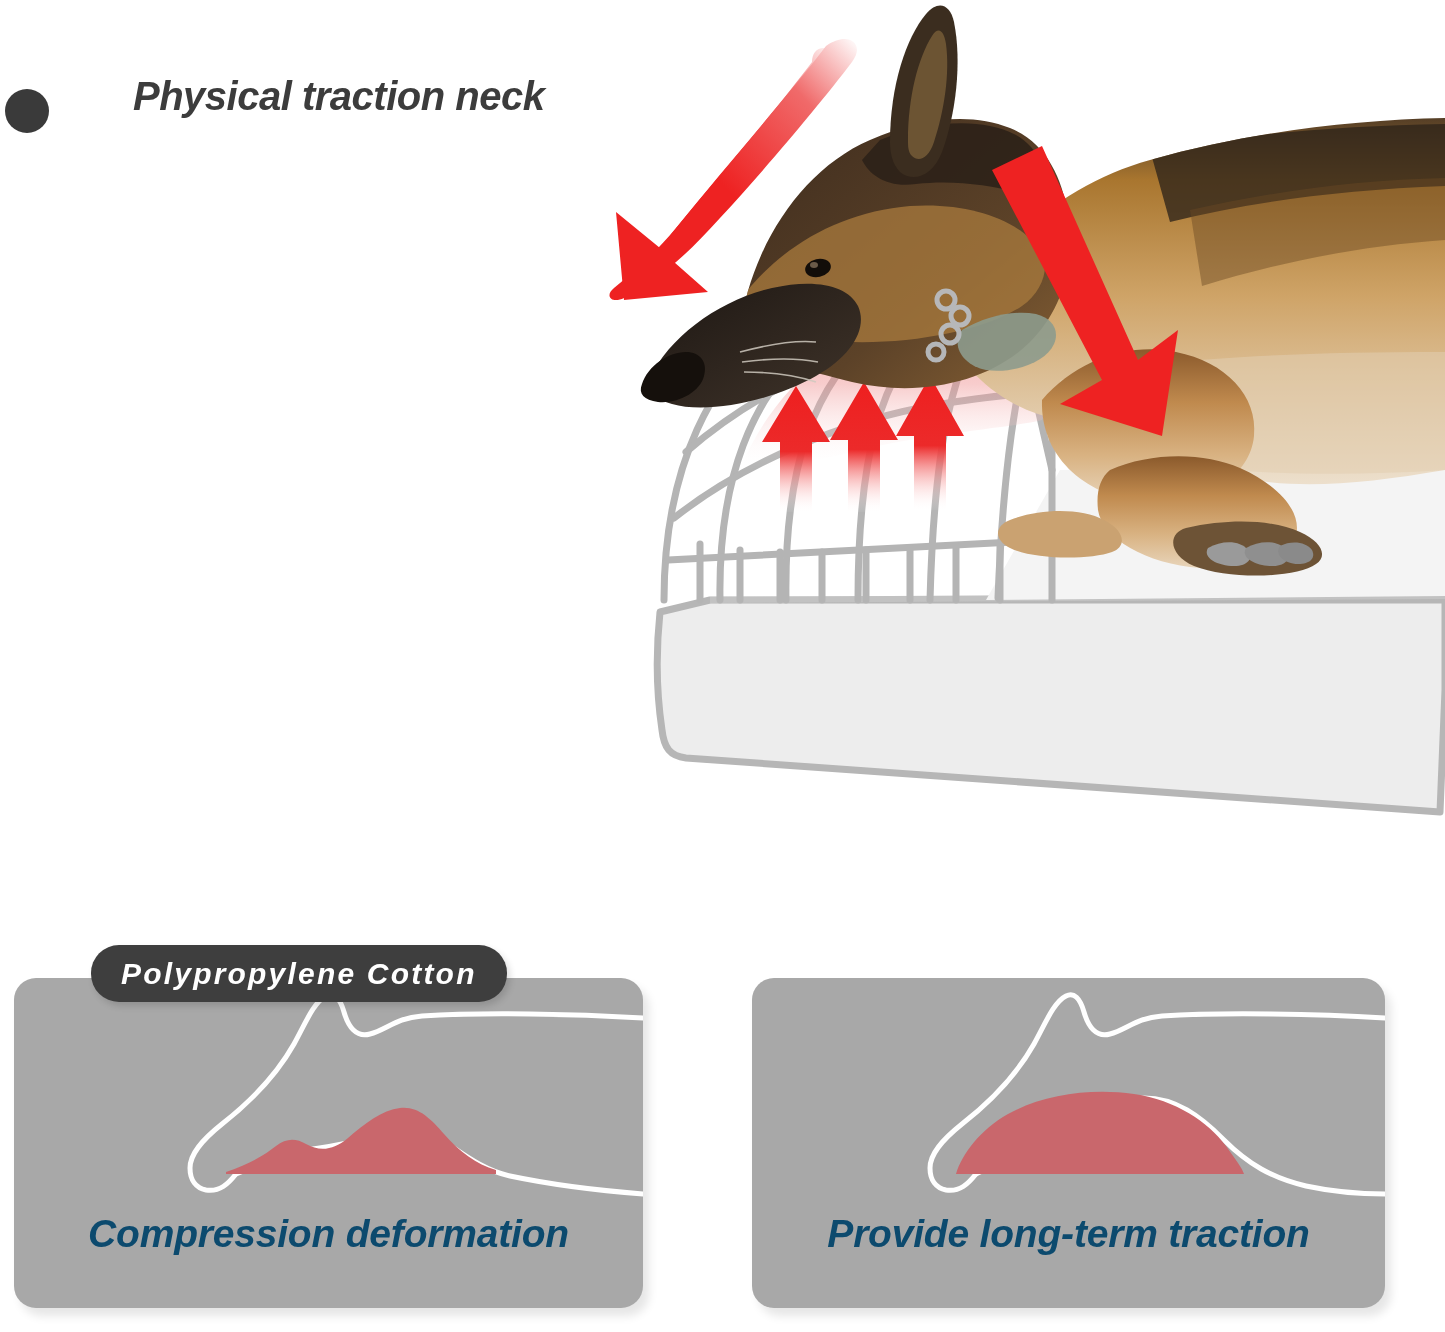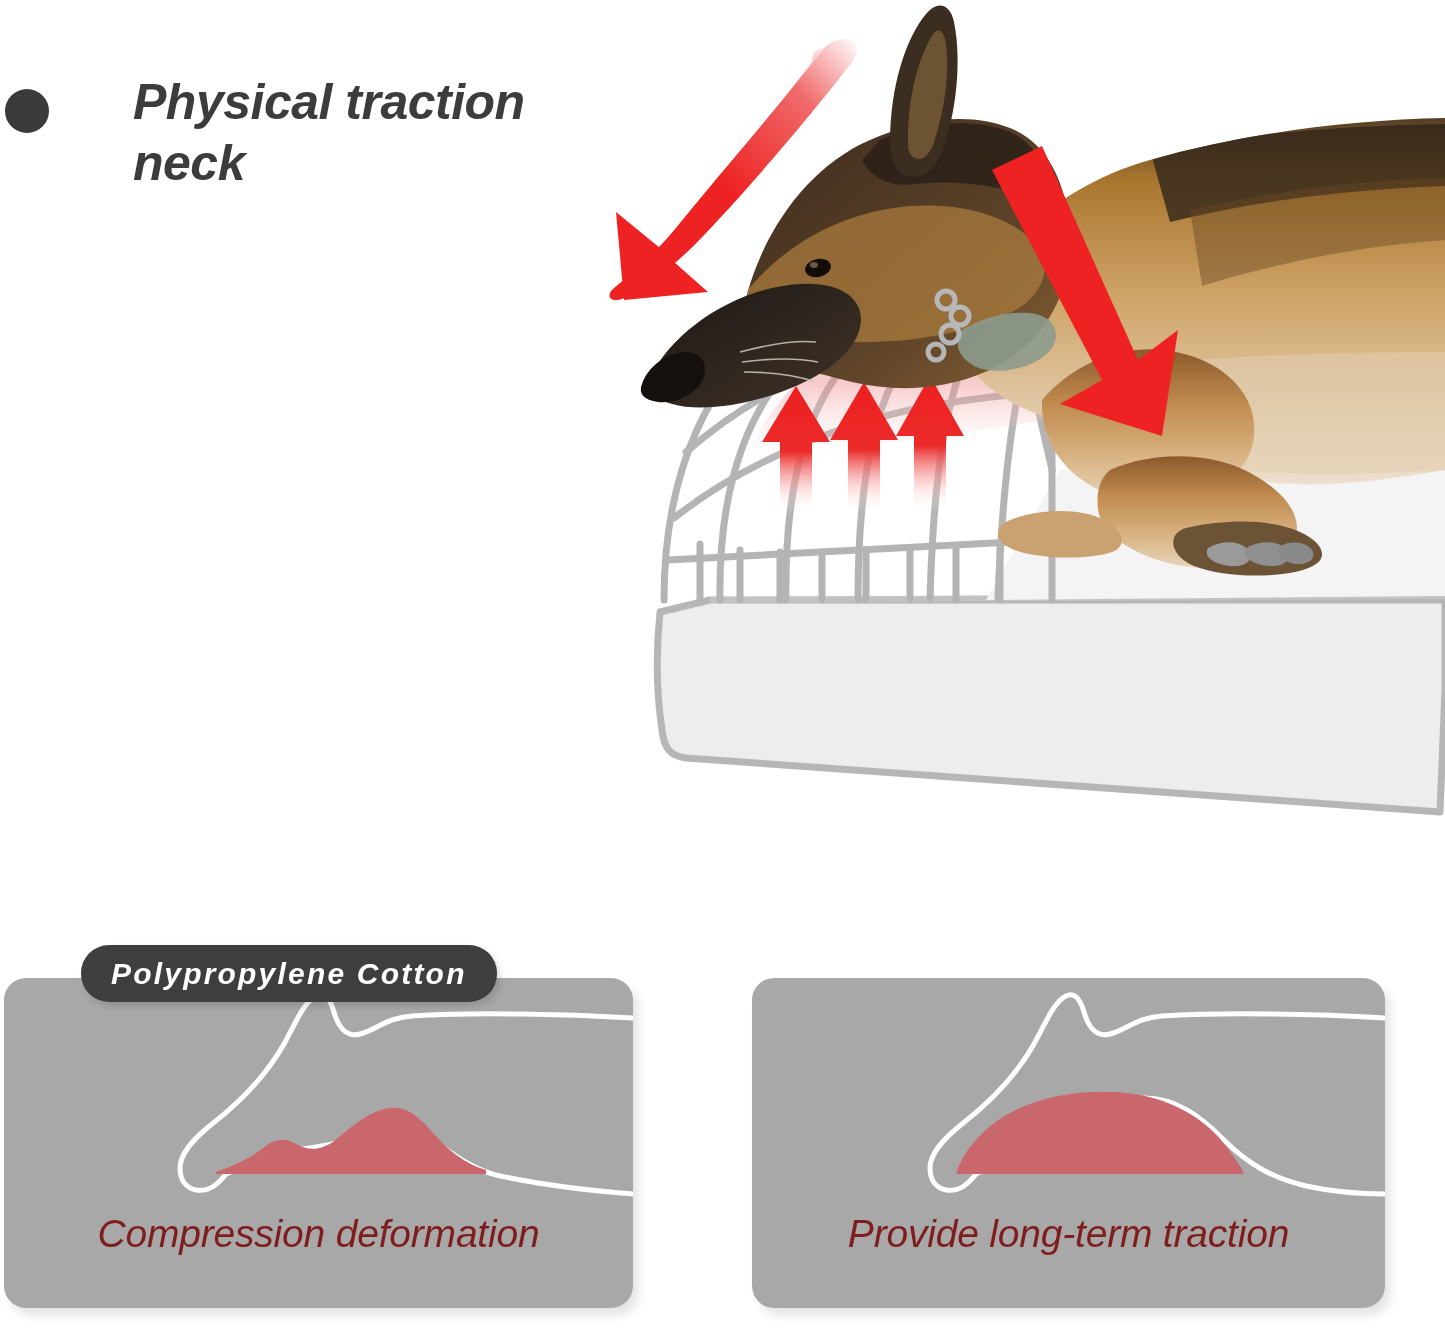--- a/index.html
+++ b/index.html
@@ -35,21 +35,21 @@
     flex: 0 0 auto;
     width: 44px;
     height: 44px;
     border-radius: 50%;
     background: #3a3a3a;
     margin-left: 5px;
     margin-top: 17px;
   }
   .bullet-text {
     margin-left: 84px;
-    font-size: 50px;
+    font-size: 40px;
     line-height: 1.22;
     font-weight: bold;
     font-style: italic;
     color: #3c3c3c;
     letter-spacing: -0.5px;
     width: 560px;
   }
   .bullet-row.first .bullet-text { width: 560px; }
 
   
@@ -64,21 +64,21 @@
 
   
   .panel {
     position: absolute;
     top: 978px;
     height: 330px;
     border-radius: 22px;
     background: #a8a8a8;
     box-shadow: 6px 8px 10px rgba(0,0,0,0.10);
   }
-  .panel.left  { left: 4px;   width: 629px; }
+  .panel.left  { left: 14px;   width: 629px; }
   .panel.right { left: 752px; width: 633px; }
 
   .panel-svg {
     position: absolute;
     left: 0;
     top: 0;
     width: 100%;
     height: 100%;
   }
 
@@ -102,23 +102,23 @@
   }
   .panel.left  .pill { left: 77px; }
   .panel.right .pill { left: 170px; }
 
   .panel-caption {
     position: absolute;
     left: 0;
     right: 0;
     bottom: 52px;
     text-align: center;
-    color: #7f1d1d;
+    color: #0c4a6e;
     font-size: 39px;
-    font-weight: normal;
+    font-weight: bold;
     font-style: italic;
     letter-spacing: -0.2px;
     white-space: nowrap;
   }
 </style>
 </head>
 <body>
 
 <div id="page">
 

